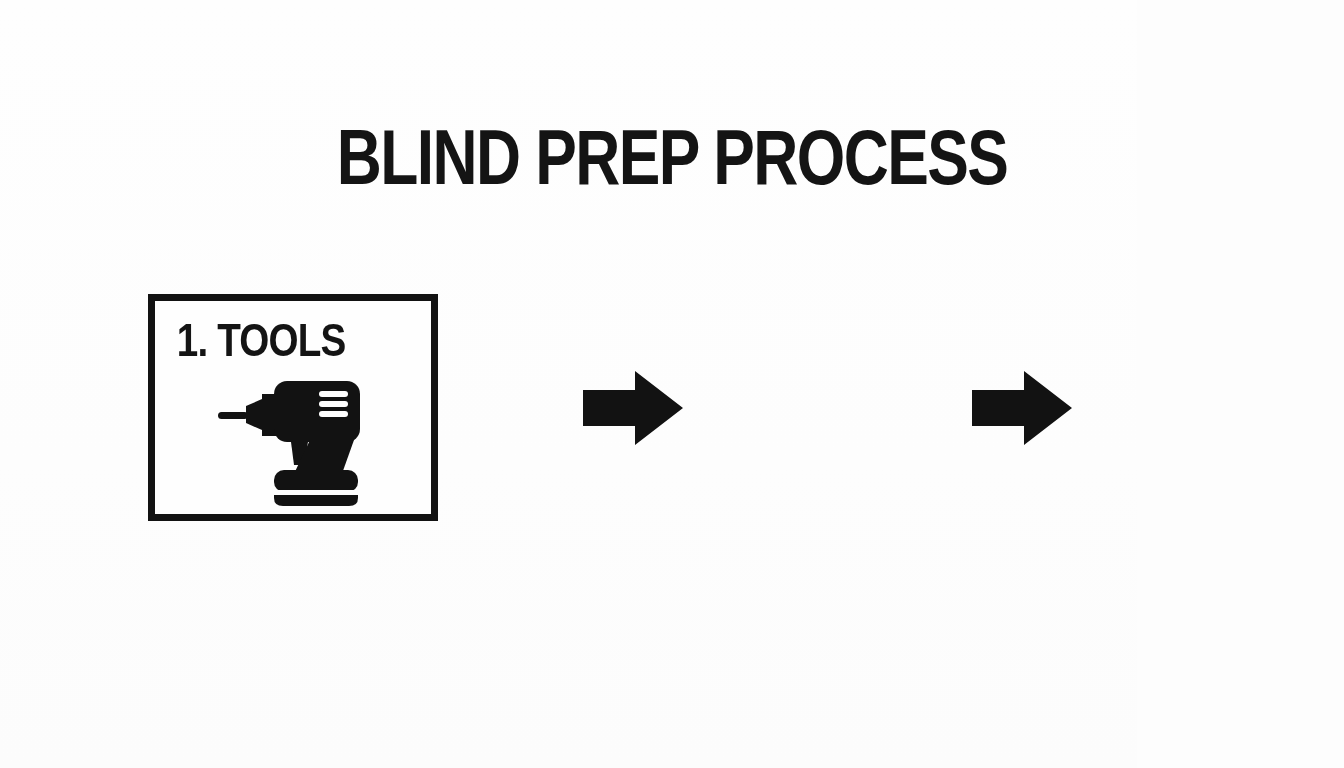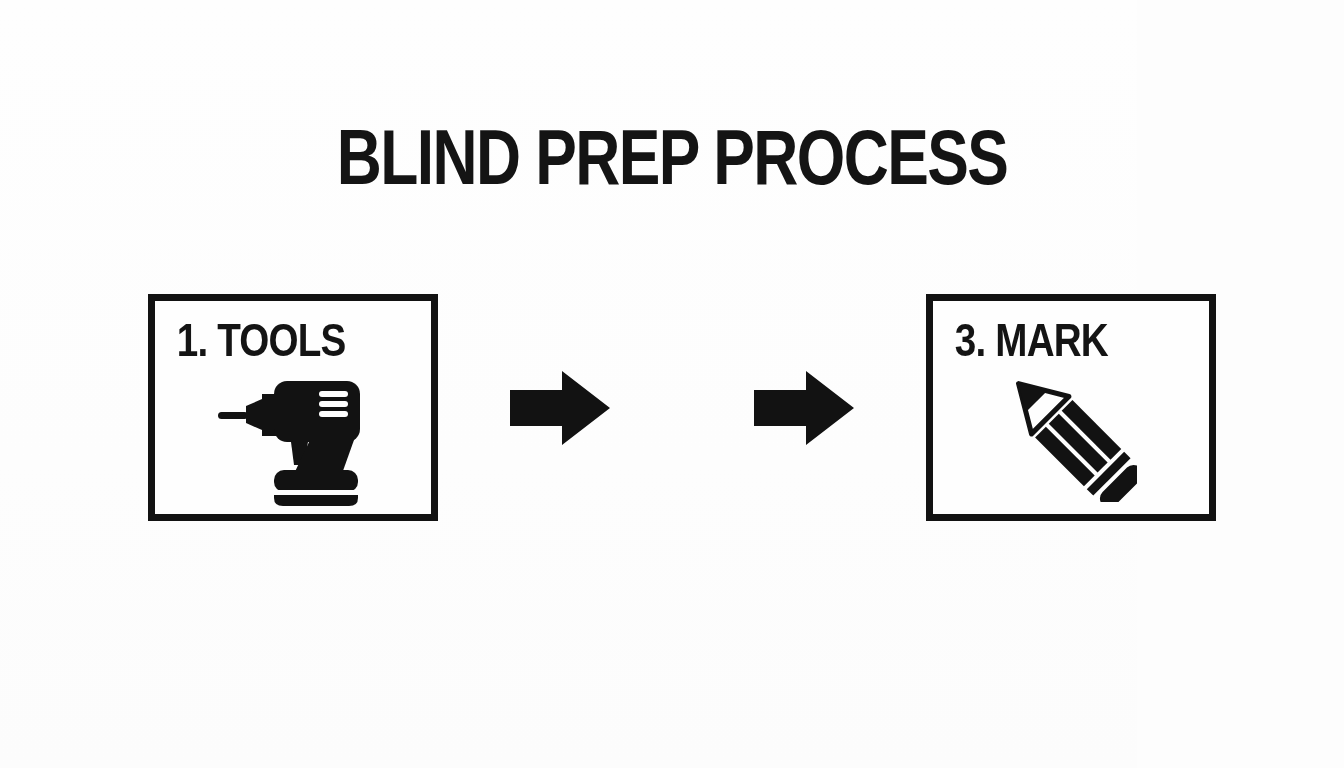--- a/index.html
+++ b/index.html
@@ -116,36 +116,15 @@
       </svg>
     </div>
 
 
     <div class="connector">
       <svg width="100" height="90" viewBox="0 0 100 90" aria-hidden="true">
         <polygon points="0,27 52,27 52,8 100,45 52,82 52,63 0,63" fill="#121212"></polygon>
       </svg>
     </div>
 
-    <div class="step-box">
-      <div class="step-label">3. MARK</div>
-      <div class="step-icon">
-        <svg width="132" height="132" viewBox="0 0 130 130" aria-hidden="true">
-          <g transform="rotate(45 65 65)">
-
-            <polygon points="-8,65 36,39 36,91" fill="#fefefe" stroke="#121212" stroke-width="5" stroke-linejoin="round"></polygon>
-
-            <polygon points="-8,65 17,50 17,80" fill="#121212"></polygon>
-
-            <rect x="41" y="39" width="68" height="15" fill="#121212"></rect>
-            <rect x="41" y="58" width="68" height="14" fill="#121212"></rect>
-            <rect x="41" y="76" width="68" height="15" fill="#121212"></rect>
-
-            <rect x="113" y="39" width="9" height="52" fill="#121212"></rect>
-
-            <rect x="126" y="39" width="18" height="52" rx="9" fill="#121212"></rect>
-          </g>
-        </svg>
-      </div>
-    </div>
 
   </div>
 </div>
 
 </body></html>

